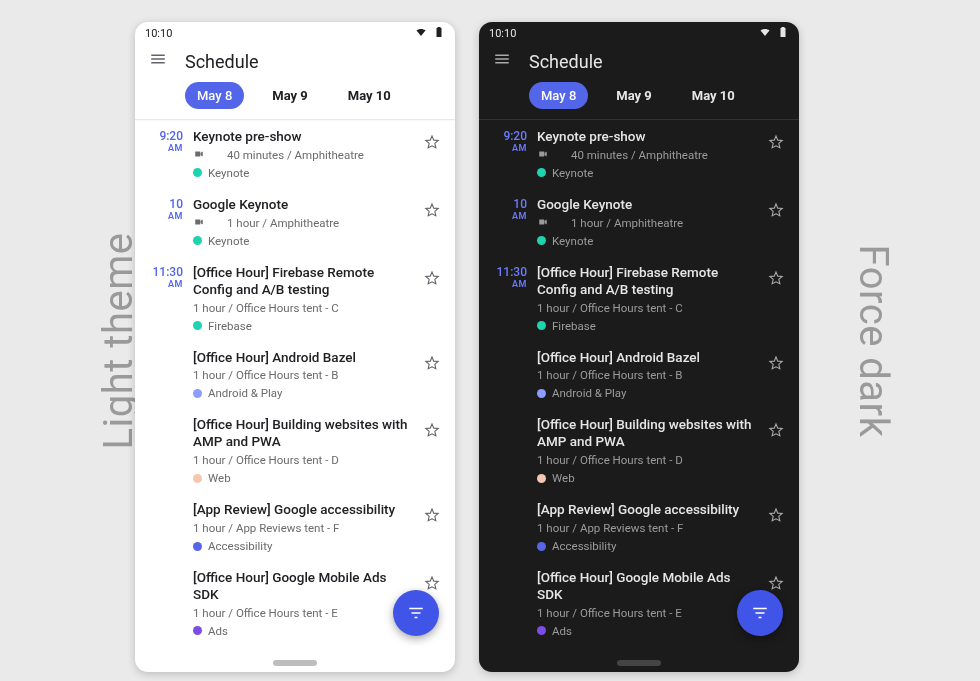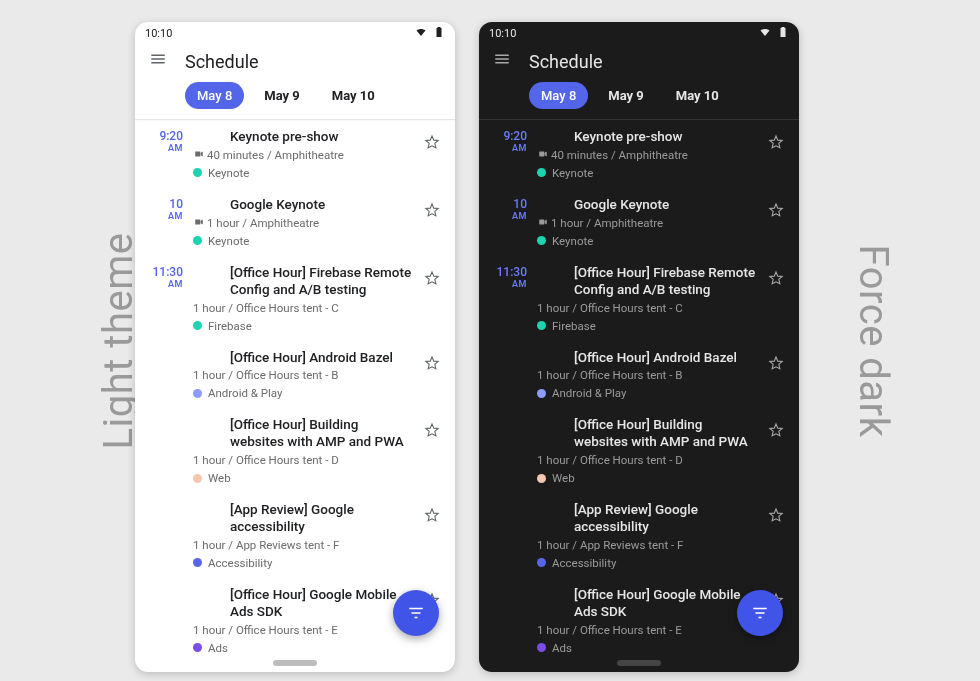--- a/index.html
+++ b/index.html
@@ -70,21 +70,21 @@
     padding: 6px 14px 2px 14px;
     gap: 18px;
   }
   .appbar .menu svg { width: 18px; height: 18px; }
   .light .appbar .menu svg { fill: #5f6368; }
   .dark  .appbar .menu svg { fill: #aaaaaa; }
   .appbar .title { font-size: 18px; font-weight: 400; }
 
   .tabs {
     display: flex;
-    gap: 8px;
+    gap: 16px;
     padding: 8px 50px 10px 50px;
     font-size: 13px;
     align-items: center;
   }
   .tab {
     padding: 6px 12px;
     border-radius: 14px;
     cursor: pointer;
     font-weight: bold;
   }
@@ -134,27 +134,26 @@
   }
   .row .star-col svg { width: 16px; height: 16px; fill: none; stroke-width: 1.6; }
   .light .row .star-col svg { stroke: #5f6368; }
   .dark  .row .star-col svg { stroke: #aaaaaa; }
 
   .event-title {
     font-size: 13.5px;
     font-weight: 500;
     line-height: 1.25;
     margin-bottom: 3px;
-    margin-left: 37px;
   }
   .event-meta {
     font-size: 11.5px;
     display: flex;
     align-items: center;
-    gap: 2px;
+    gap: 22px;
     margin-bottom: 4px;
   }
   .light .event-meta { color: #6b6b6b; }
   .dark  .event-meta { color: #9b9b9b; }
   .event-meta svg { width: 12px; height: 10px; }
   .light .event-meta svg { fill: #6b6b6b; }
   .dark  .event-meta svg { fill: #9b9b9b; }
 
   .track {
     display: flex;

